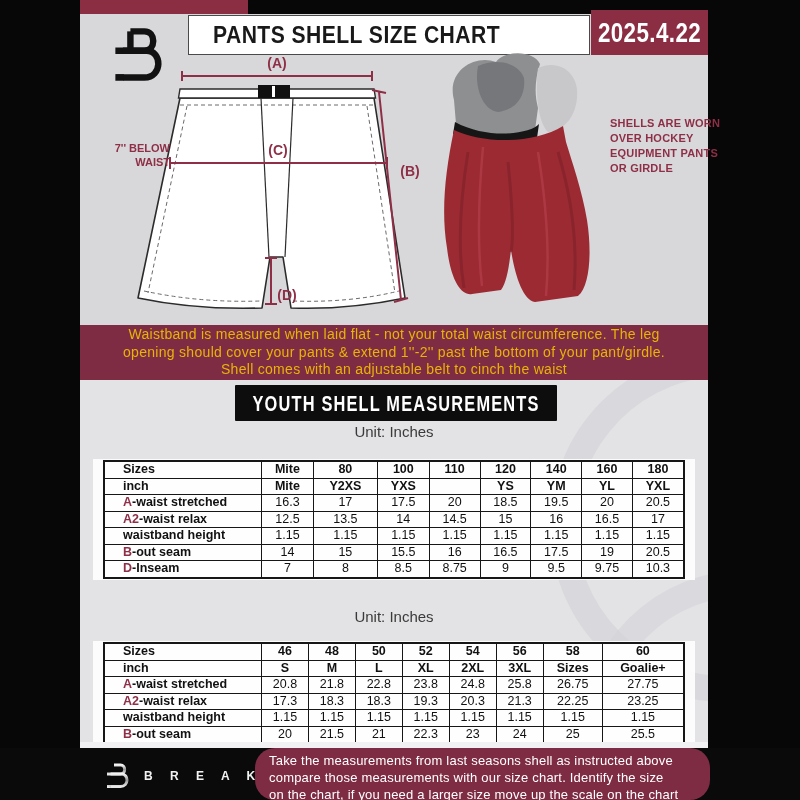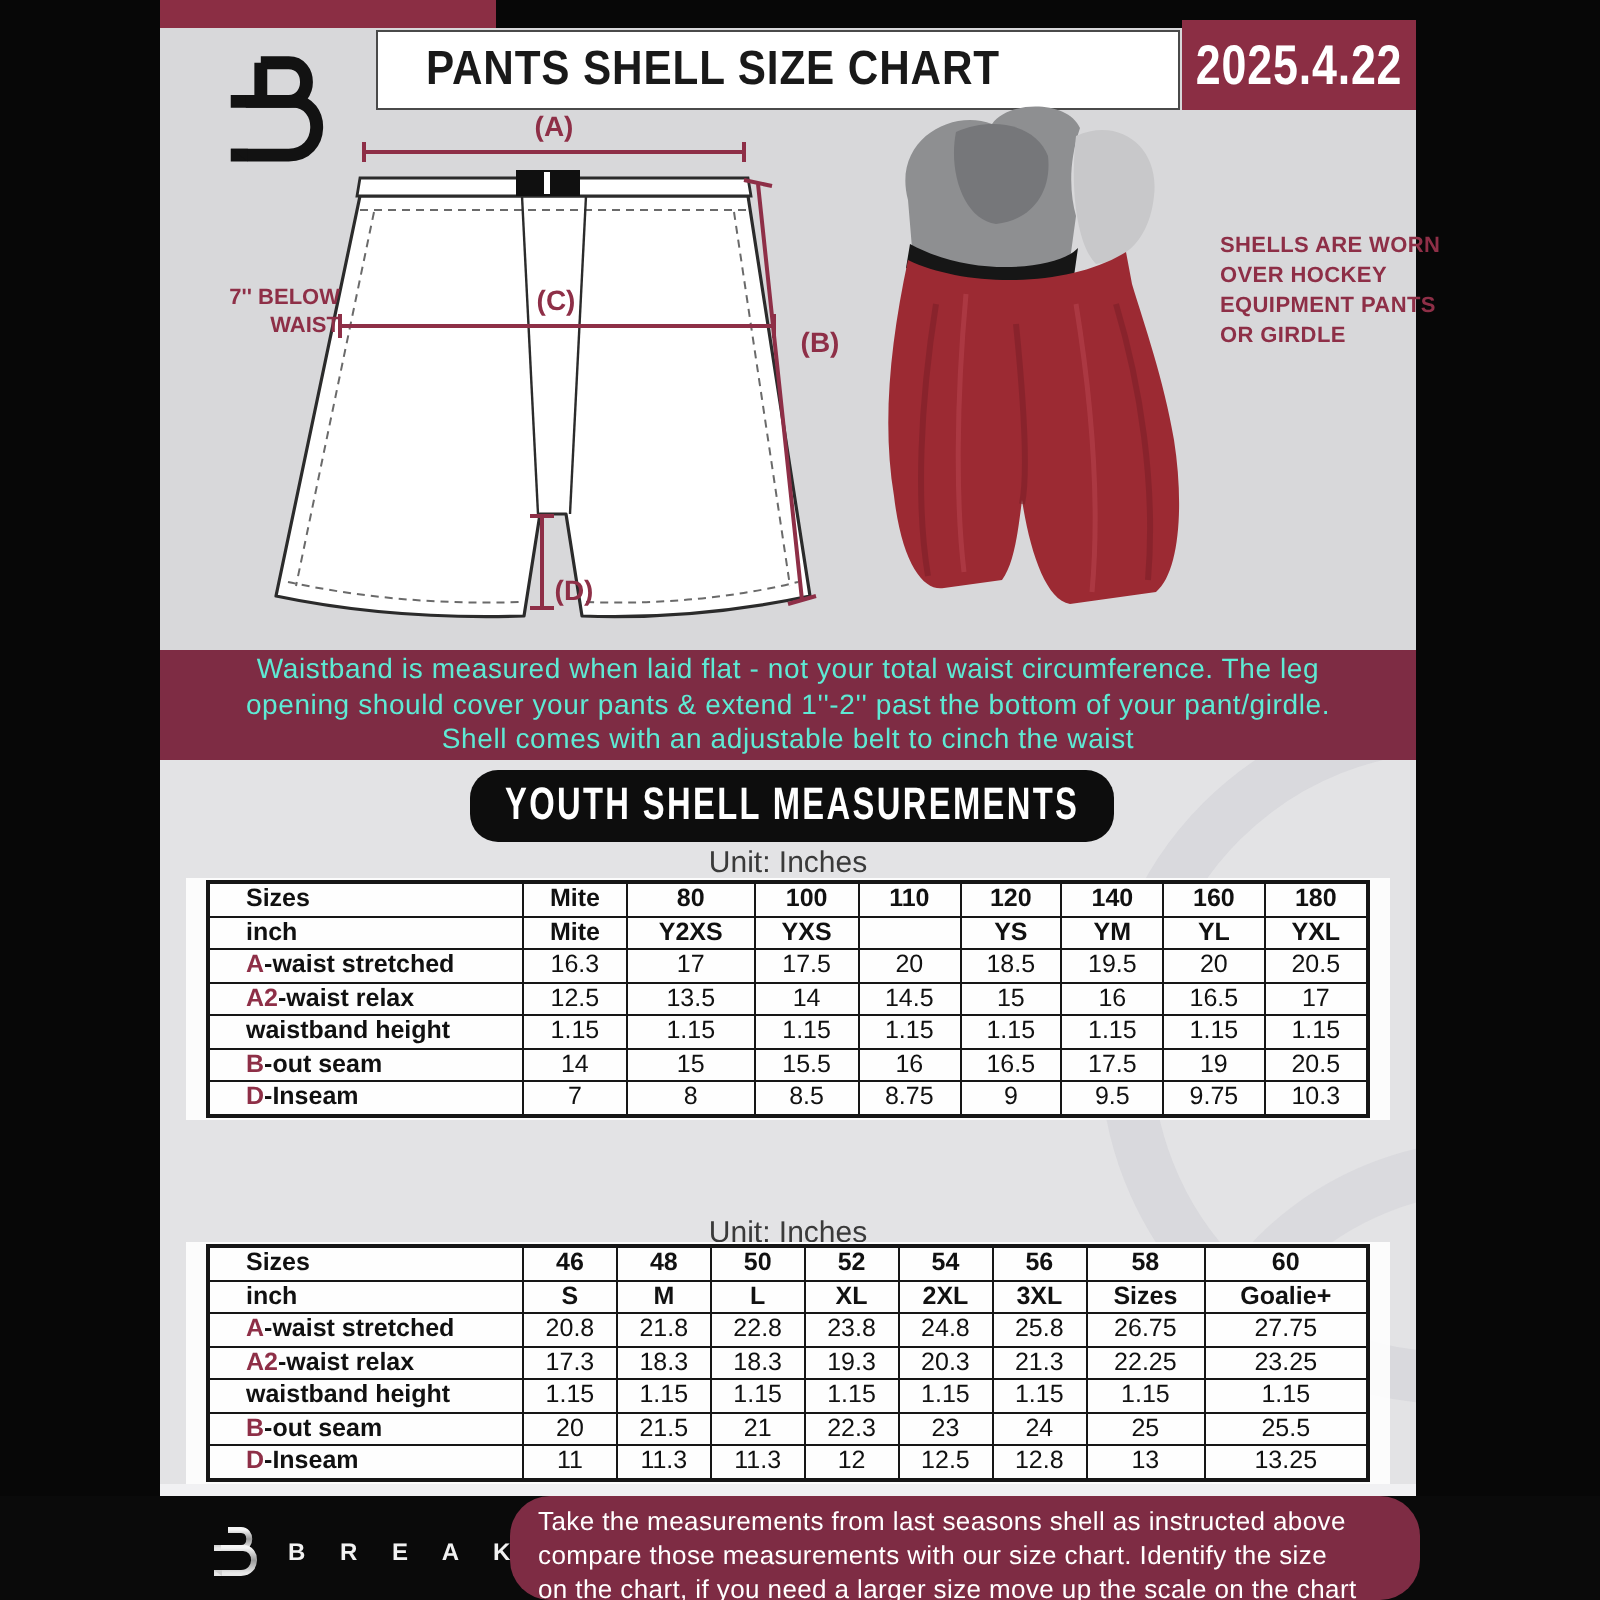--- a/index.html
+++ b/index.html
@@ -35,47 +35,47 @@
 
   
   .shell-note{
     left:610px;top:116px;width:116px;color:#8e2f47;
     font-size:11px;font-weight:bold;line-height:1.35;letter-spacing:0.2px;
   }
 
   
   .notice-banner{
     left:80px;top:325px;width:628px;height:55px;background:#7e2c44;
-    color:#5eead4;display:flex;align-items:center;justify-content:center;
+    color:#eab308;display:flex;align-items:center;justify-content:center;
     text-align:center;font-size:14px;font-weight:500;line-height:1.26;
     letter-spacing:0.3px;box-sizing:border-box;padding:0 16px;
   }
 
   
   .tables-section{left:80px;top:380px;width:628px;height:362px;background:#e3e3e5;overflow:hidden;}
   .wm{position:absolute;border-radius:50%;border:26px solid rgba(205,205,210,0.45);z-index:1;}
   .wm1{width:300px;height:300px;left:470px;top:-30px;}
   .wm2{width:280px;height:280px;left:500px;top:190px;border-color:rgba(210,210,215,0.5);}
   .section-heading{
     position:absolute;left:155px;width:322px;height:36px;background:#0d0d0d;
-    border-radius:14px;display:flex;align-items:center;justify-content:center;z-index:2;text-align:right;
+    border-radius:1px;display:flex;align-items:center;justify-content:center;z-index:2;text-align:right;
   }
   .section-heading span{
     color:#fff;font-size:21px;font-weight:bold;letter-spacing:1.5px;
     transform:scale(0.78,1.08);white-space:nowrap;
   }
   .yh{top:5px;} .ah{top:190px;}
   .unit-label{
     position:absolute;left:0;width:628px;text-align:center;
     font-size:15px;color:#3a3a3a;z-index:2;
   }
   .yu{top:43px;} .au{top:228px;}
   .table-panel{
     position:absolute;left:13px;width:602px;background:rgba(255,255,255,0.88);
-    padding:1px 10px;z-index:2;box-sizing:border-box;
+    padding:1px 10px;z-index:2;box-sizing:border-box;margin-top:20px;
   }
   .ytp{top:59px;} .atp{top:241px;}
   table.size-table{border-collapse:collapse;width:100%;background:transparent;
     border:2px solid #161616;}
   table.size-table td{
     border:1.6px solid #161616;height:15.5px;padding:0 2px;
     font-size:12.5px;color:#111;text-align:center;line-height:1.05;
     background:rgba(255,255,255,0.75);
   }
   table.size-table td.lbl{width:136px;text-align:left;padding-left:18px;font-weight:bold;}

